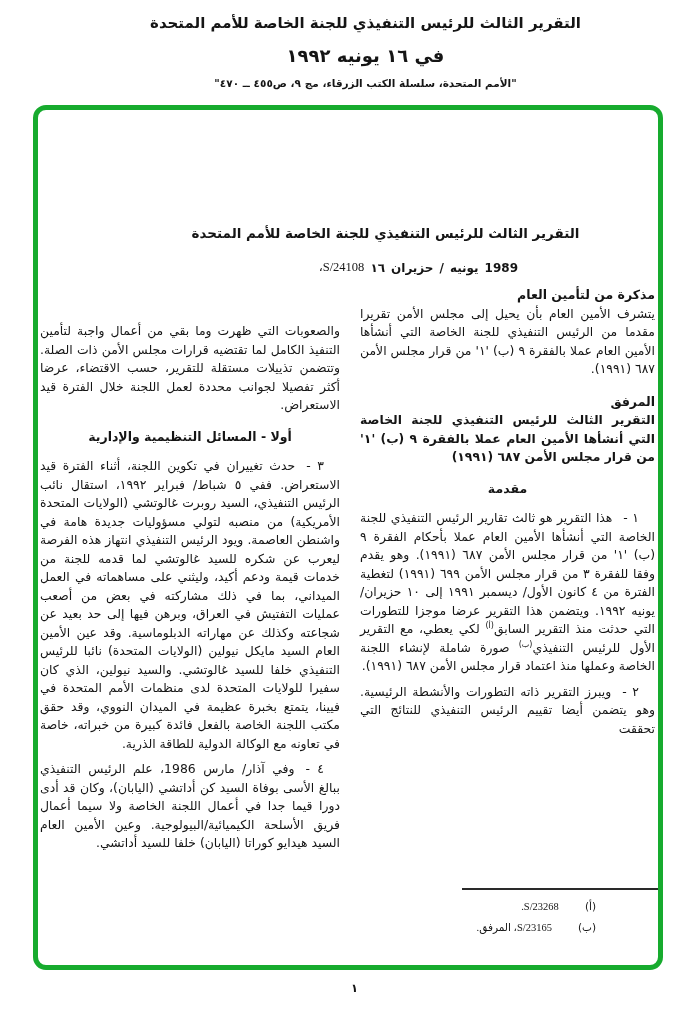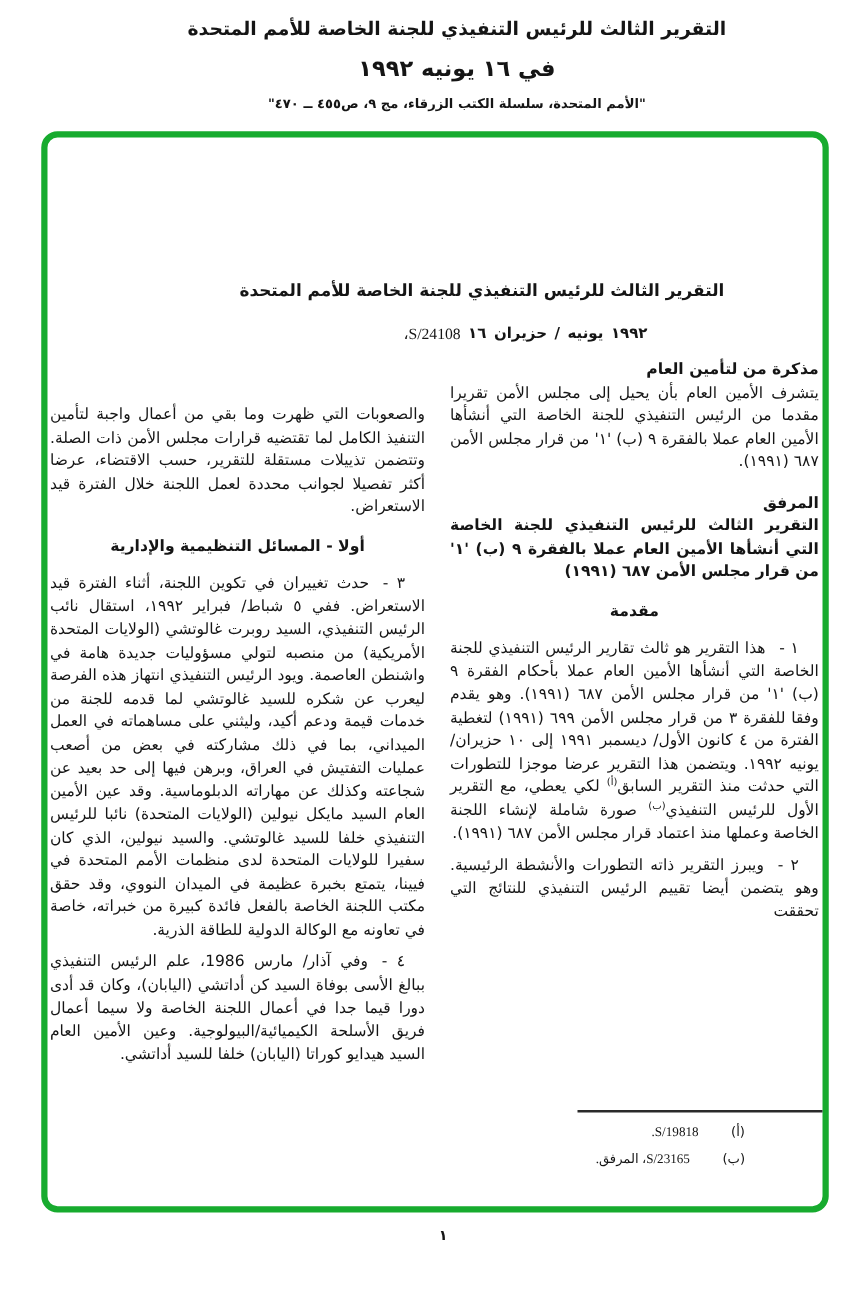--- a/index.html
+++ b/index.html
@@ -28,21 +28,21 @@
   }
 
   
   .doc-title{
     position:absolute;top:115px;left:75px;right:0;
     text-align:center;font-size:13.5px;font-weight:bold;
   }
   .doc-num{
     position:absolute;top:149px;right:140px;
     display:flex;direction:ltr;gap:6px;
-    font-size:12px;font-weight:bold;
+    font-size:12px;font-weight:bold;align-items:flex-end;
   }
   .doc-num .token{direction:rtl;unicode-bidi:isolate;}
   .doc-num .token:first-child{font-family:"Liberation Serif",serif;font-weight:normal;font-size:12.5px;}
 
   
   .col{
     position:absolute;top:176px;
     font-size:12.4px;line-height:18.5px;
     text-align:justify;
   }
@@ -92,21 +92,21 @@
   <div class="frame">
 
     <div class="doc-title">التقرير الثالث للرئيس التنفيذي للجنة الخاصة للأمم المتحدة</div>
 
     <div class="doc-num">
         <span class="token">S/24108،</span>
         <span class="token">١٦</span>
         <span class="token">حزيران</span>
         <span class="token">/</span>
         <span class="token">يونيه</span>
-        <span class="token">١٩٩٢</span>
+        <span class="token">1989</span>
       </div>
 
     <div class="col col-right">
       <h3>مذكرة من لتأمين العام</h3>
       <p class="after-h">يتشرف الأمين العام بأن يحيل إلى مجلس الأمن تقريرا مقدما من الرئيس التنفيذي للجنة الخاصة التي أنشأها الأمين العام عملا بالفقرة ٩ (ب) '١' من قرار مجلس الأمن ٦٨٧ (١٩٩١).</p>
 
       <h3 class="gap-top">المرفق</h3>
       <p class="after-h bold-para">التقرير الثالث للرئيس التنفيذي للجنة الخاصة التي أنشأها الأمين العام عملا بالفقرة ٩ (ب) '١' من قرار مجلس الأمن ٦٨٧ (١٩٩١)</p>
 
       <h3 class="center">مقدمة</h3>
@@ -122,21 +122,21 @@
       <h3 class="center">أولا - المسائل التنظيمية والإدارية</h3>
 
       <p class="num-para"><span class="pnum">٣ -</span><span>حدث تغييران في تكوين اللجنة، أثناء الفترة قيد الاستعراض. ففي ٥ شباط/ فبراير ١٩٩٢، استقال نائب الرئيس التنفيذي، السيد روبرت غالوتشي (الولايات المتحدة الأمريكية) من منصبه لتولي مسؤوليات جديدة هامة في واشنطن العاصمة. ويود الرئيس التنفيذي انتهاز هذه الفرصة ليعرب عن شكره للسيد غالوتشي لما قدمه للجنة من خدمات قيمة ودعم أكيد، وليثني على مساهماته في العمل الميداني، بما في ذلك مشاركته في بعض من أصعب عمليات التفتيش في العراق، وبرهن فيها إلى حد بعيد عن شجاعته وكذلك عن مهاراته الدبلوماسية. وقد عين الأمين العام السيد مايكل نيولين (الولايات المتحدة) نائبا للرئيس التنفيذي خلفا للسيد غالوتشي. والسيد نيولين، الذي كان سفيرا للولايات المتحدة لدى منظمات الأمم المتحدة في فيينا، يتمتع بخبرة عظيمة في الميدان النووي، وقد حقق مكتب اللجنة الخاصة بالفعل فائدة كبيرة من خبراته، خاصة في تعاونه مع الوكالة الدولية للطاقة الذرية.</span></p>
 
       <p class="num-para"><span class="pnum">٤ -</span><span>وفي آذار/ مارس 1986، علم الرئيس التنفيذي ببالغ الأسى بوفاة السيد كن أداتشي (اليابان)، وكان قد أدى دورا قيما جدا في أعمال اللجنة الخاصة ولا سيما أعمال فريق الأسلحة الكيميائية/البيولوجية. وعين الأمين العام السيد هيدايو كوراتا (اليابان) خلفا للسيد أداتشي.</span></p>
     </div>
 
     <div class="fn-sep"></div>
 
     <div class="fn-block">
-      <div class="fn-row"><span class="fn-m">(أ)</span><span class="fn-t">S/19818.</span></div>
+      <div class="fn-row"><span class="fn-m">(أ)</span><span class="fn-t">S/23268.</span></div>
       <div class="fn-row"><span class="fn-m">(ب)</span><span class="fn-t">S/23165، المرفق.</span></div>
     </div>
 
   </div>
 
   <div class="page-num">١</div>
 
 </div>
 
 </body></html>

